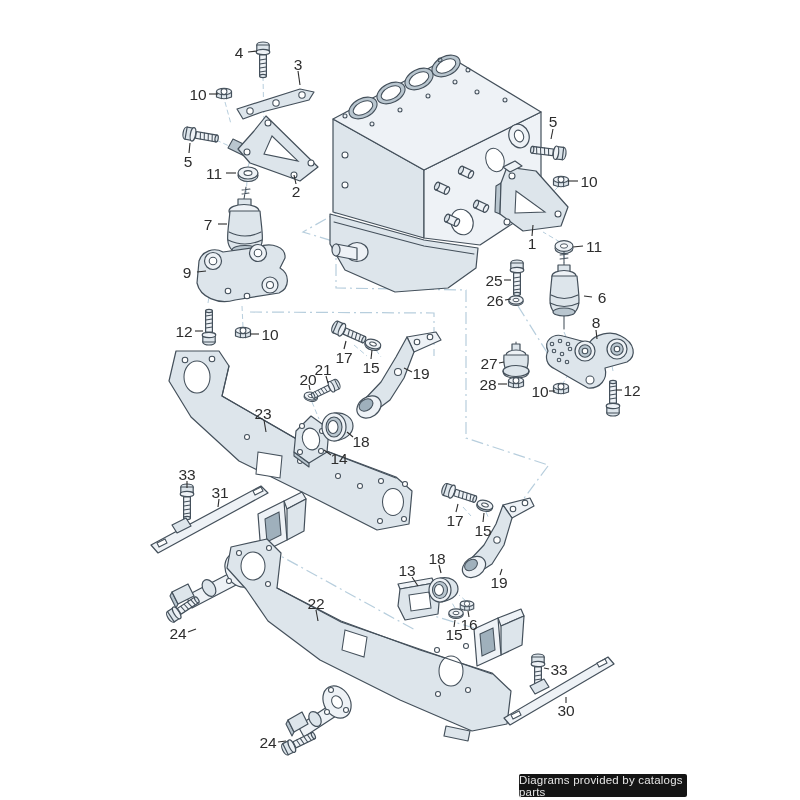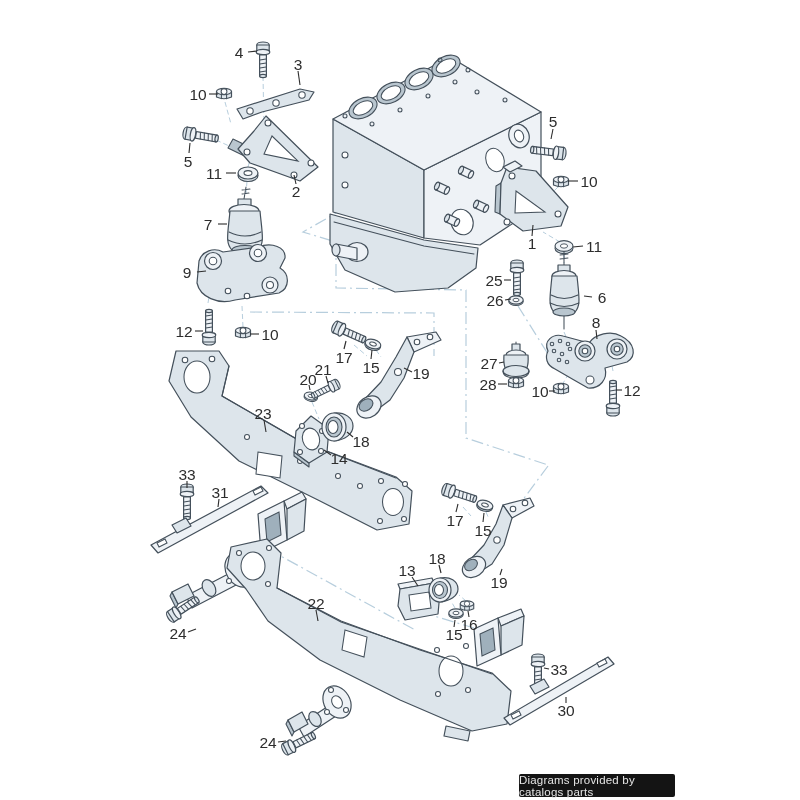--- a/index.html
+++ b/index.html
@@ -14,21 +14,21 @@
   .t-base{fill:var(--part-fill);stroke:var(--part-outline);stroke-width:1.2;stroke-linejoin:round;}
   .t-light{fill:var(--part-fill-light);stroke:var(--part-outline);stroke-width:1.2;stroke-linejoin:round;}
   .t-dark{fill:var(--part-fill-dark);stroke:var(--part-outline);stroke-width:1.1;stroke-linejoin:round;}
   .hole{fill:#ffffff;stroke:var(--part-outline);stroke-width:1.05;}
   .hole-dark{fill:#9fb0bc;stroke:var(--part-outline);stroke-width:1.05;}
   .ln{fill:none;stroke:var(--part-outline);stroke-width:1.05;stroke-linecap:round;}
   .cdash{fill:none;stroke:var(--cline-color);stroke-width:1.2;stroke-dasharray:12 4 2 4;}
   .adash{fill:none;stroke:var(--cline-color);stroke-width:1;stroke-dasharray:5 3;}
   .callout-line{stroke:var(--leader-color);stroke-width:1.1;}
   .callout-text{font:15.5px "Liberation Sans",sans-serif;fill:var(--label-color);cursor:pointer;}
-  .footer-badge{position:absolute;left:519px;top:774px;width:156px;height:23px;
+  .footer-badge{position:absolute;left:519px;top:774px;width:168px;height:23px;
     background:var(--footer-bg);color:var(--footer-fg);font-size:11.5px;
     display:flex;align-items:center;justify-content:center;letter-spacing:.2px;
     font-family:"Liberation Sans",sans-serif;border-radius:2px;}
 </style>
 </head>
 <body>
 
 <div class="canvas">
 <svg width="800" height="800" viewBox="0 0 800 800">
   <defs>

